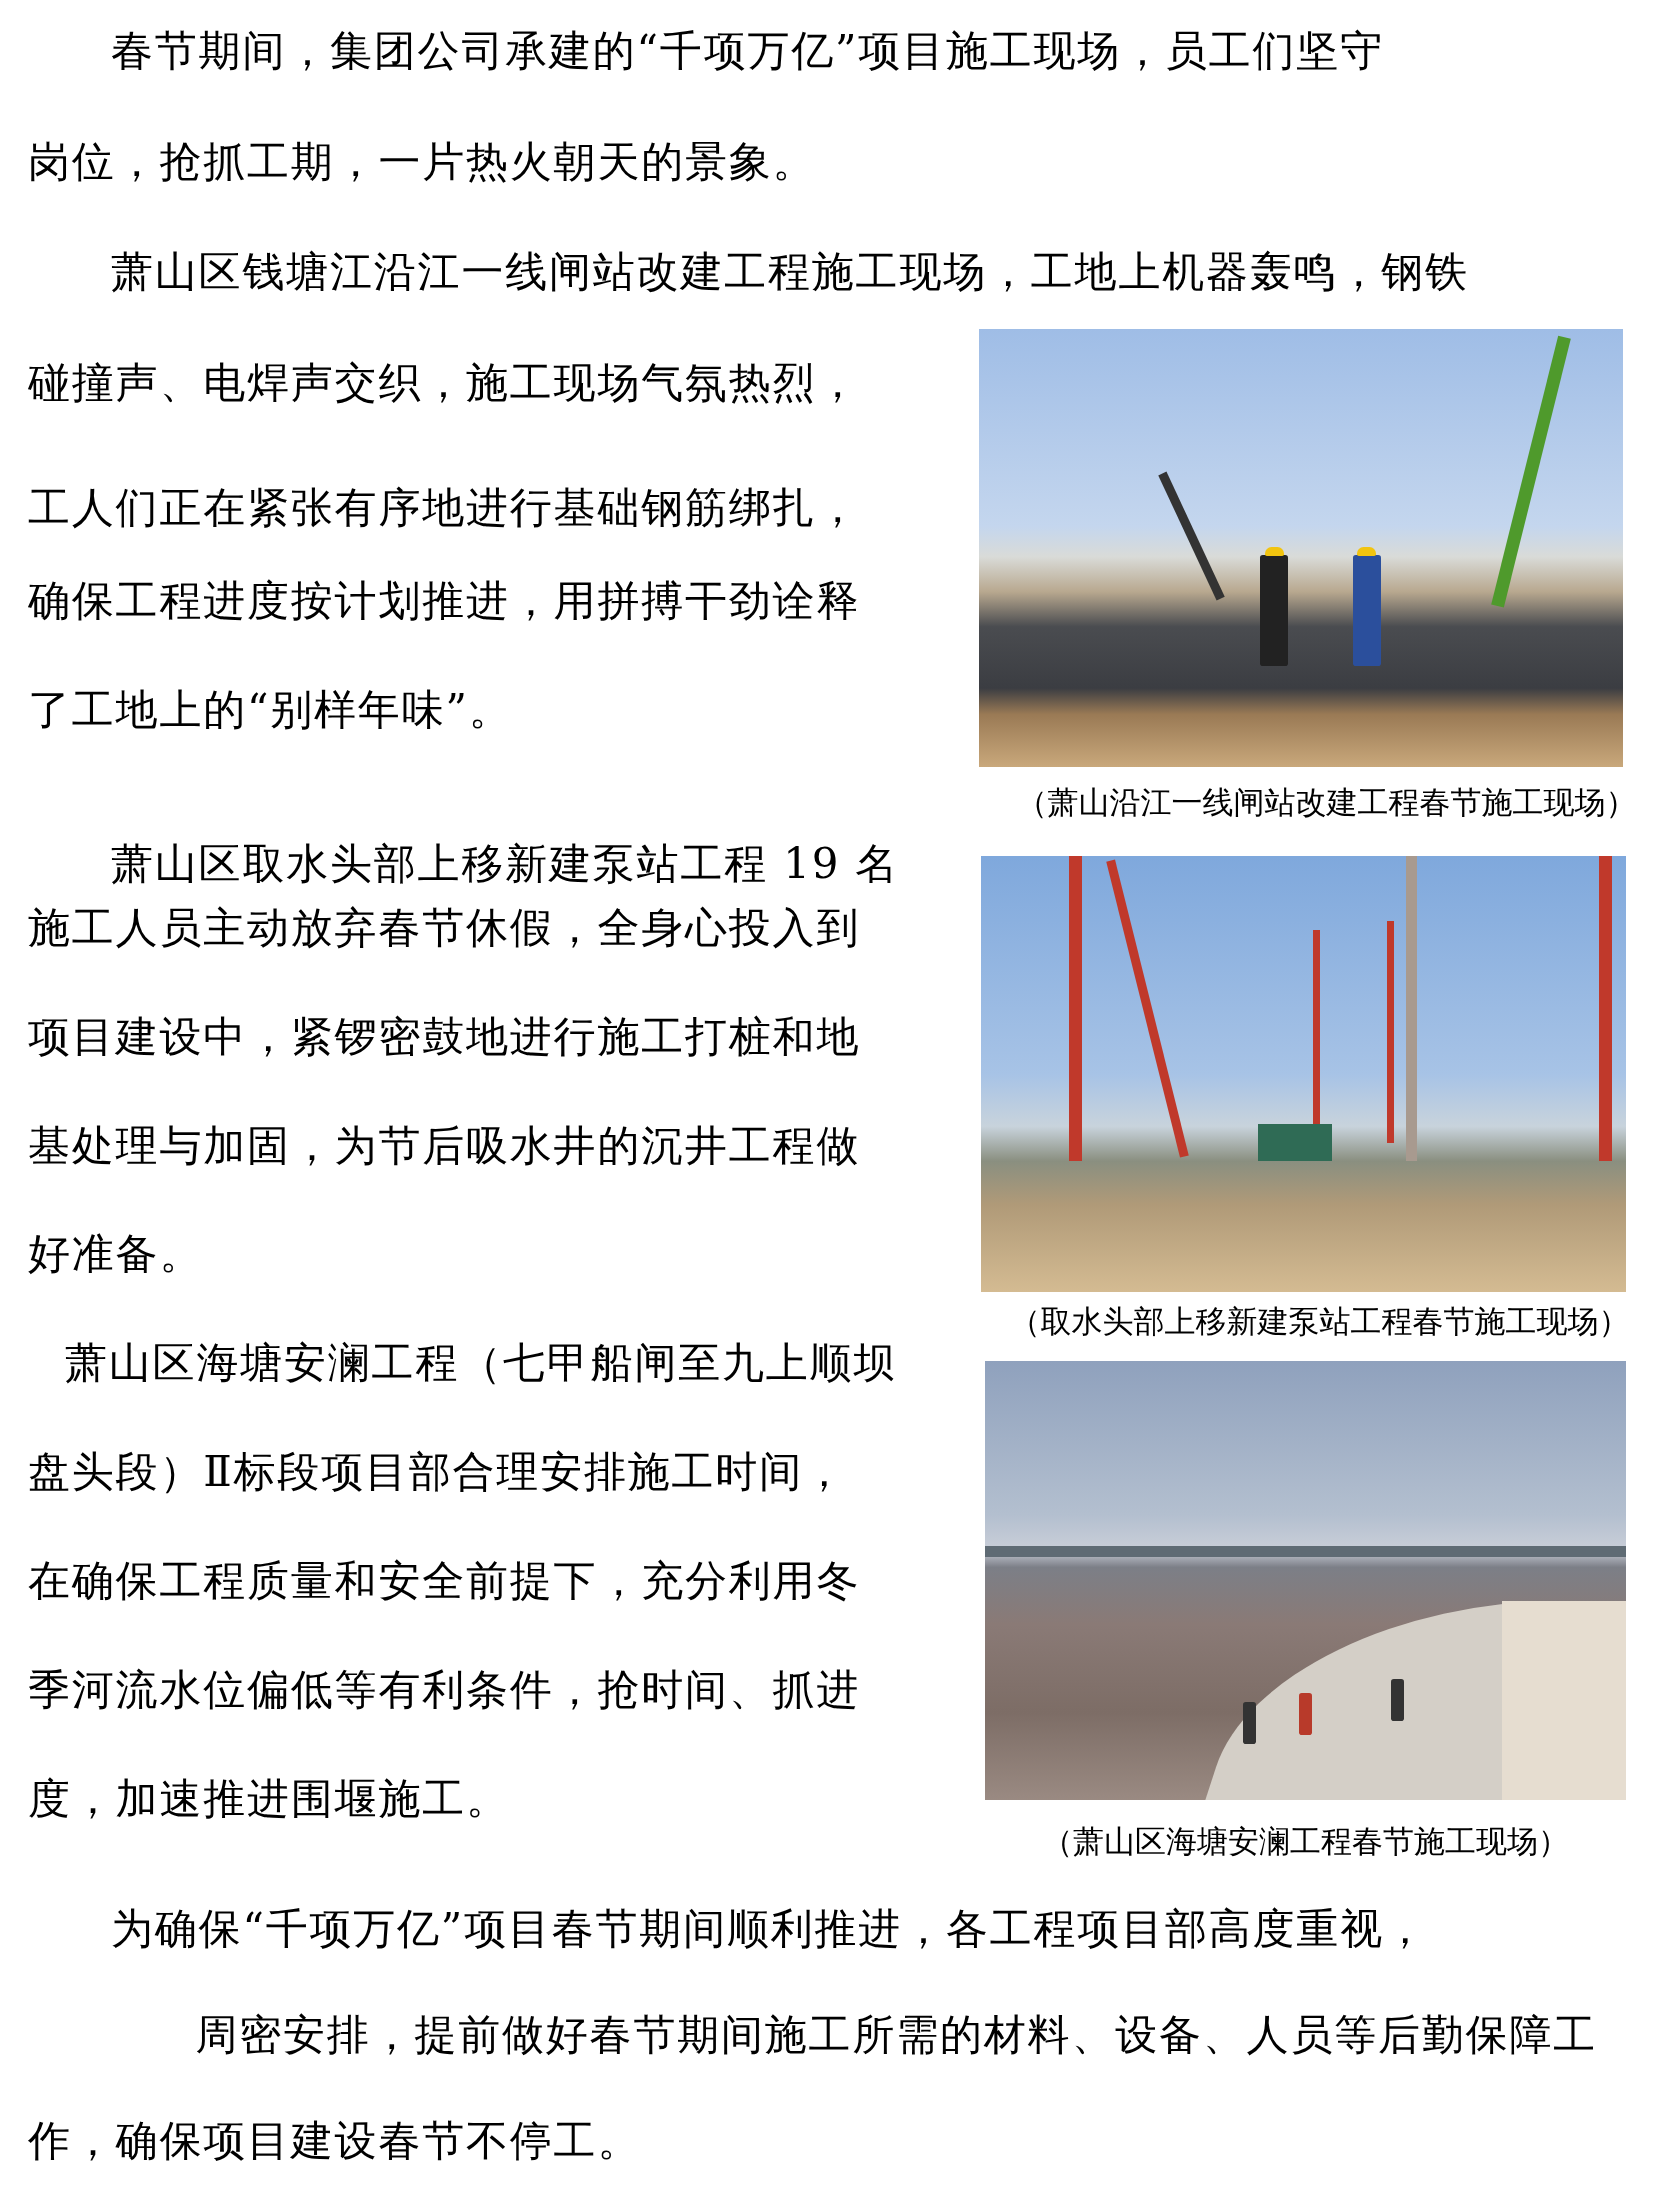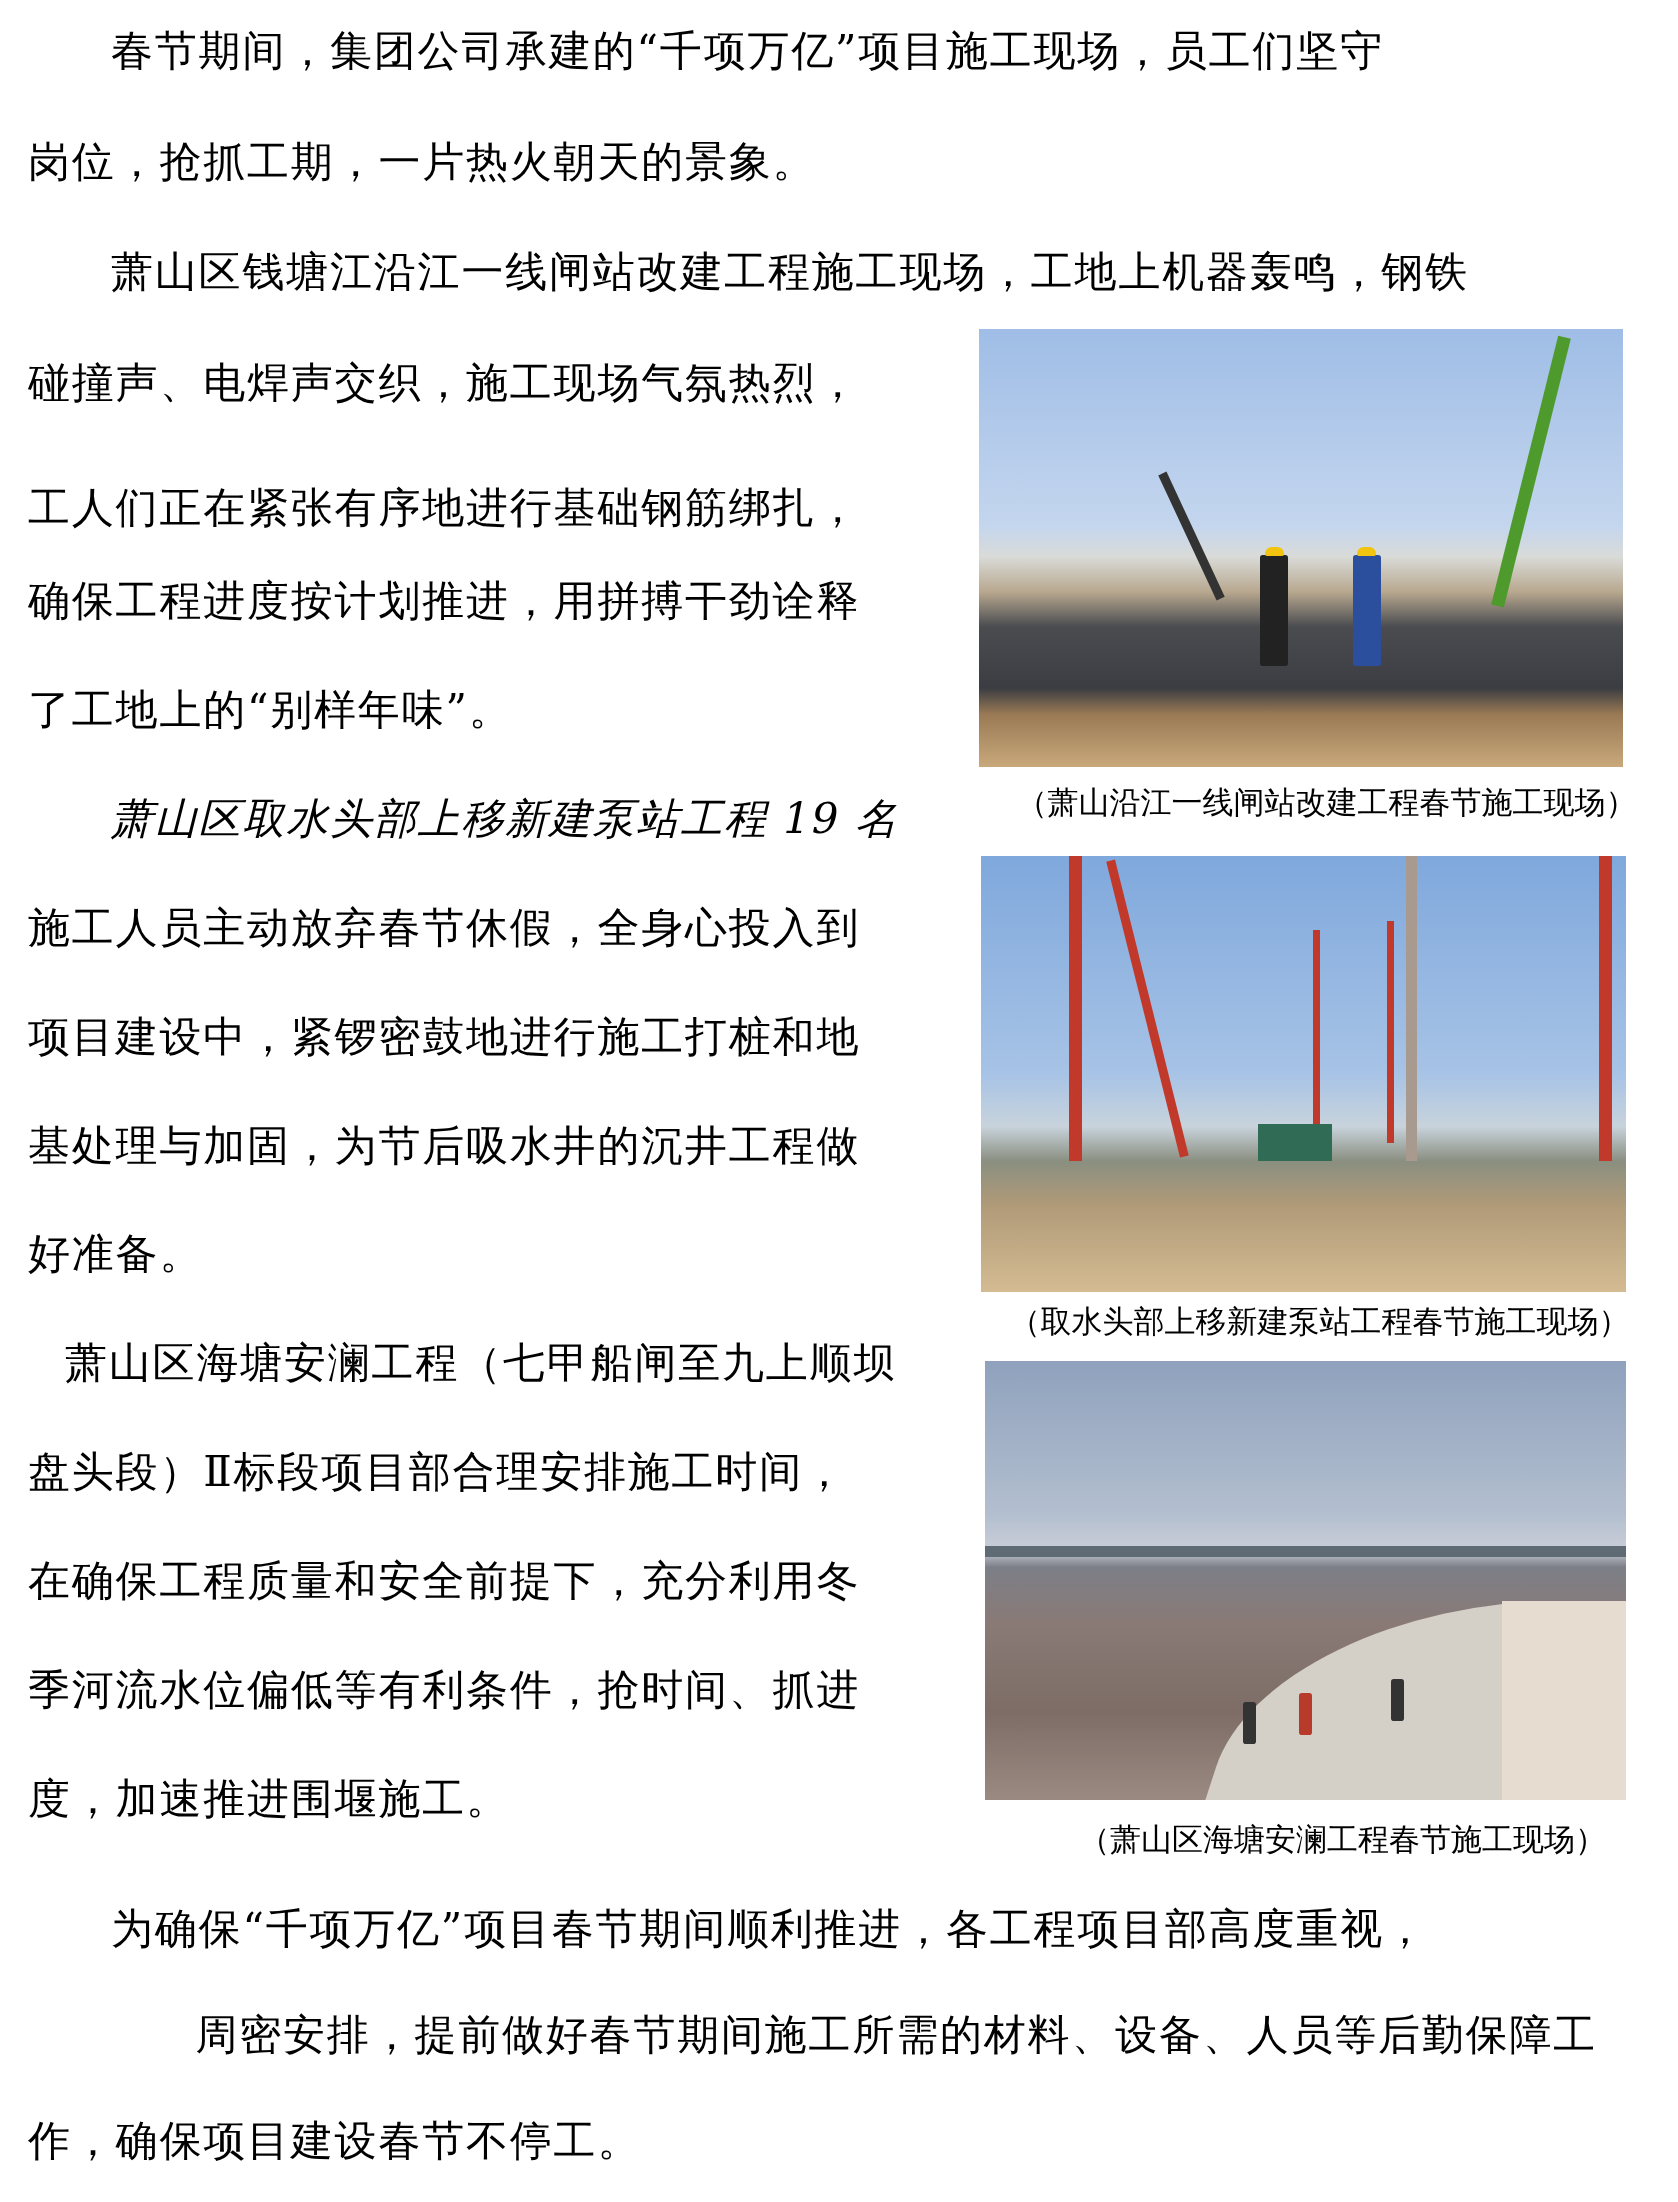--- a/index.html
+++ b/index.html
@@ -40,21 +40,21 @@
 <div class="photo" id="p1">
   <div class="crane" style="left:512px;top:0;width:13px;height:277px;transform:rotate(14deg);transform-origin:bottom;"></div>
   <div class="crane" style="left:208px;top:138px;width:9.2px;height:138px;background:#333;transform:rotate(-25deg);"></div>
   <div class="worker" style="left:281px;top:226px;width:28px;height:111px;"></div>
   <div class="helmet" style="left:286px;top:218px;width:18.5px;background:#f2c40f;"></div>
   <div class="worker" style="left:374px;top:226px;width:28px;height:111px;background:#2b4f9c;"></div>
   <div class="helmet" style="left:378px;top:218px;width:18.5px;background:#f2c40f;"></div>
 </div>
 <div class="caption" style="left:976px;top:784px;width:701px;">（萧山沿江一线闸站改建工程春节施工现场）</div>
 
-<div class="line indent" style="top:793px;font-style:italic;">萧山区取水头部上移新建泵站工程 19 名</div>
+<div class="line indent" style="top:838px;">萧山区取水头部上移新建泵站工程 19 名</div>
 <div class="line" style="top:902px;">施工人员主动放弃春节休假，全身心投入到</div>
 <div class="line" style="top:1011px;">项目建设中，紧锣密鼓地进行施工打桩和地</div>
 <div class="line" style="top:1120px;">基处理与加固，为节后吸水井的沉井工程做</div>
 <div class="line" style="top:1228px;">好准备。</div>
 
 <div class="photo" id="p2">
   <div class="mast" style="left:88px;top:0;width:13px;height:305px;"></div>
   <div class="mast" style="left:162px;top:0;width:9.2px;height:305px;transform:rotate(-14deg);"></div>
   <div class="mast" style="left:332px;top:74px;width:7.4px;height:212px;"></div>
   <div class="mast" style="left:406px;top:65px;width:7.4px;height:222px;"></div>
@@ -71,18 +71,18 @@
 <div class="line" style="top:1773px;">度，加速推进围堰施工。</div>
 
 <div class="photo" id="p3">
   <div class="bank" style="left:0;top:185px;width:641px;height:11px;background:#5f6b74;"></div>
   <div class="bank" style="left:240px;top:240px;width:480px;height:277px;background:#d4cfc7;border-radius:60% 0 0 0;transform:skewX(-18deg);"></div>
   <div class="bank" style="left:517px;top:240px;width:166px;height:240px;background:#e6ddd0;"></div>
   <div class="worker" style="left:258px;top:341px;background:#333;"></div>
   <div class="worker" style="left:314px;top:332px;background:#b83a2a;"></div>
   <div class="worker" style="left:406px;top:318px;background:#333;"></div>
 </div>
-<div class="caption" style="left:1022px;top:1823px;width:641px;font-family:Liberation Mono, monospace;">（萧山区海塘安澜工程春节施工现场）</div>
+<div class="caption" style="left:985px;top:1823px;width:641px;">（萧山区海塘安澜工程春节施工现场）</div>
 
 <div class="line full indent" style="top:1903px;">为确保“千项万亿”项目春节期间顺利推进，各工程项目部高度重视，</div>
 <div class="line full" style="top:2009px;text-align:right;">周密安排，提前做好春节期间施工所需的材料、设备、人员等后勤保障工</div>
 <div class="line full" style="top:2115px;">作，确保项目建设春节不停工。</div>
 
 
 </body></html>

